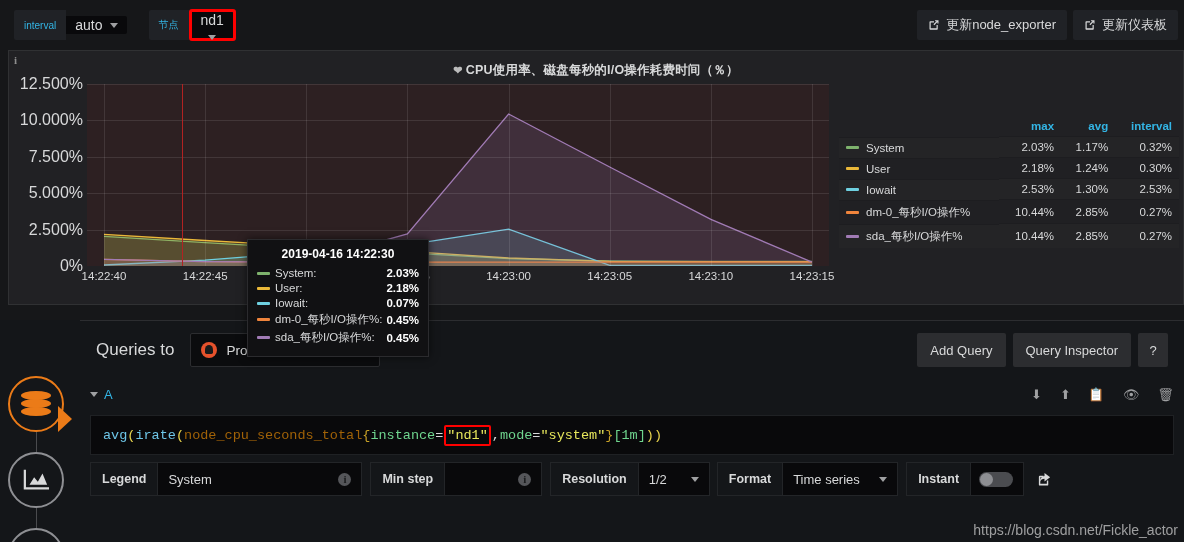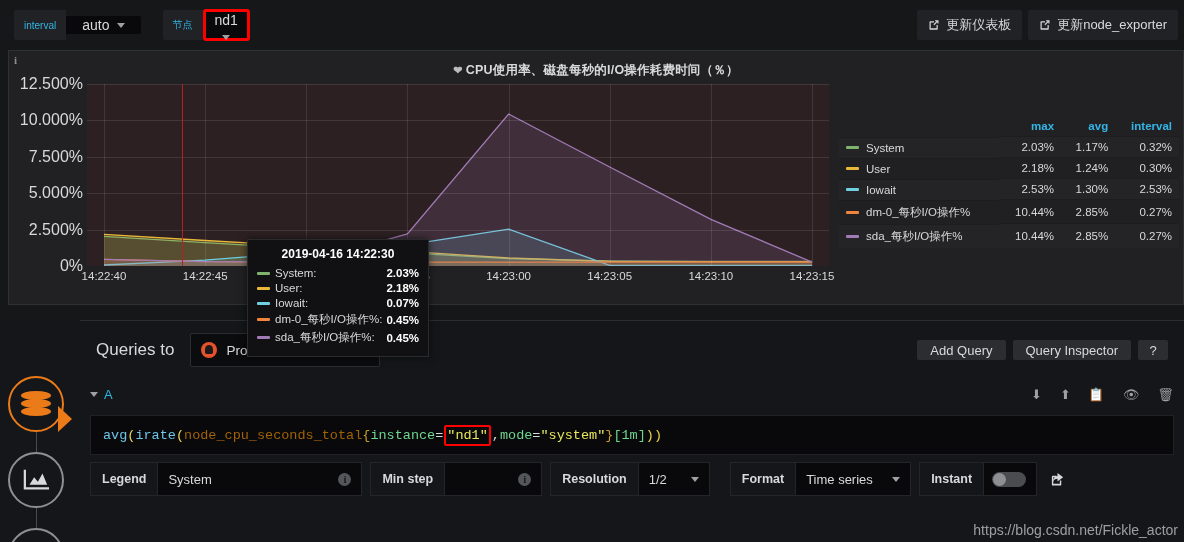--- a/index.html
+++ b/index.html
@@ -22,21 +22,21 @@
     height: 30px;
   }
   .var-label {
     background: #202226; color: #33b5e5;
     font-size: 10px; padding: 0 10px; height: 30px;
     display: flex; align-items: center;
     border-radius: 2px 0 0 2px;
   }
   .var-value {
     background: #09090b; color: #d8d9da;
-    font-size: 14px; padding: 0 16px; height: 18px;
+    font-size: 14px; padding: 0 9px; height: 18px;
     display: flex; align-items: center; gap: 7px;
     border-radius: 0 2px 2px 0;
   }
   .var-group.gap2 { margin-left: 22px; }
   .caret {
     width: 0; height: 0;
     border-left: 4px solid transparent;
     border-right: 4px solid transparent;
     border-top: 5px solid #9fa0a2;
   }
@@ -193,21 +193,21 @@
     content: ""; position: absolute; left: 4px; top: 3px;
     width: 8px; height: 9px; border-radius: 50% 50% 20% 20%;
     background: #1a1a1a;
   }
   .ds-caret { margin-left: auto; }
   .q-actions {
     margin-left: auto; display: flex; gap: 7px; align-items: center;
   }
   .q-btn {
     background: #2c2d30; color: #d8d9da;
-    font-size: 13px; height: 20px; padding: 0 13px;
+    font-size: 13px; height: 34px; padding: 0 13px;
     border-radius: 2px; border: none;
     display: flex; align-items: center;
     font-family: "Liberation Sans", sans-serif;
   }
   .q-btn.sq { width: 30px; justify-content: center; }
   .q-row-head {
     height: 30px; display: flex; align-items: center;
     padding: 0 10px; background: #141619;
   }
   .q-letter { color: #33b5e5; font-size: 13px; }
@@ -355,28 +355,28 @@
       </span>
     </span>
   </div>
 
   <div class="topbar-right">
     <button class="tb-btn">
       <svg class="ext-ico" viewBox="0 0 16 16">
         <path d="M2 3h6v1.6H3.6v7.8h7.8V8H13v5.4a1 1 0 0 1-1 1H3a1 1 0 0 1-1-1V4a1 1 0 0 1 1-1z" fill="#d8d9da"></path>
         <path d="M9.4 1.6H14V6h-1.5V4.1L8.4 8.2 7.3 7.1l4.1-4.1H9.4z" fill="#d8d9da"></path>
       </svg>
-      <span>更新仪表板</span>
+      <span>更新node_exporter</span>
     </button>
     <button class="tb-btn">
       <svg class="ext-ico" viewBox="0 0 16 16">
         <path d="M2 3h6v1.6H3.6v7.8h7.8V8H13v5.4a1 1 0 0 1-1 1H3a1 1 0 0 1-1-1V4a1 1 0 0 1 1-1z" fill="#d8d9da"></path>
         <path d="M9.4 1.6H14V6h-1.5V4.1L8.4 8.2 7.3 7.1l4.1-4.1H9.4z" fill="#d8d9da"></path>
       </svg>
-      <span>更新node_exporter</span>
+      <span>更新仪表板</span>
     </button>
   </div>
 </div>
 
 <div class="panel">
   <div class="panel-info">i</div>
   <div class="panel-title">
     <span class="heart">❤</span><span>CPU使用率、磁盘每秒的I/O操作耗费时间（％）</span>
   </div>
 
@@ -590,21 +590,21 @@
       <span></span>
       <span class="info-ico">i</span>
     </span>
 
     <span class="opt-label" style="margin-left:8px">Resolution</span>
     <span class="opt-field w-res">
       <span>1/2</span>
       <span class="caret opt-caret"></span>
     </span>
 
-    <span class="opt-label" style="margin-left:20px">Format</span>
+    <span class="opt-label" style="margin-left:7px">Format</span>
     <span class="opt-field w-fmt">
       <span>Time series</span>
       <span class="caret opt-caret"></span>
     </span>
 
     <span class="opt-label" style="margin-left:8px">Instant</span>
     <span class="toggle">
       <span class="toggle-track">
         <span class="toggle-knob"></span>
       </span>

